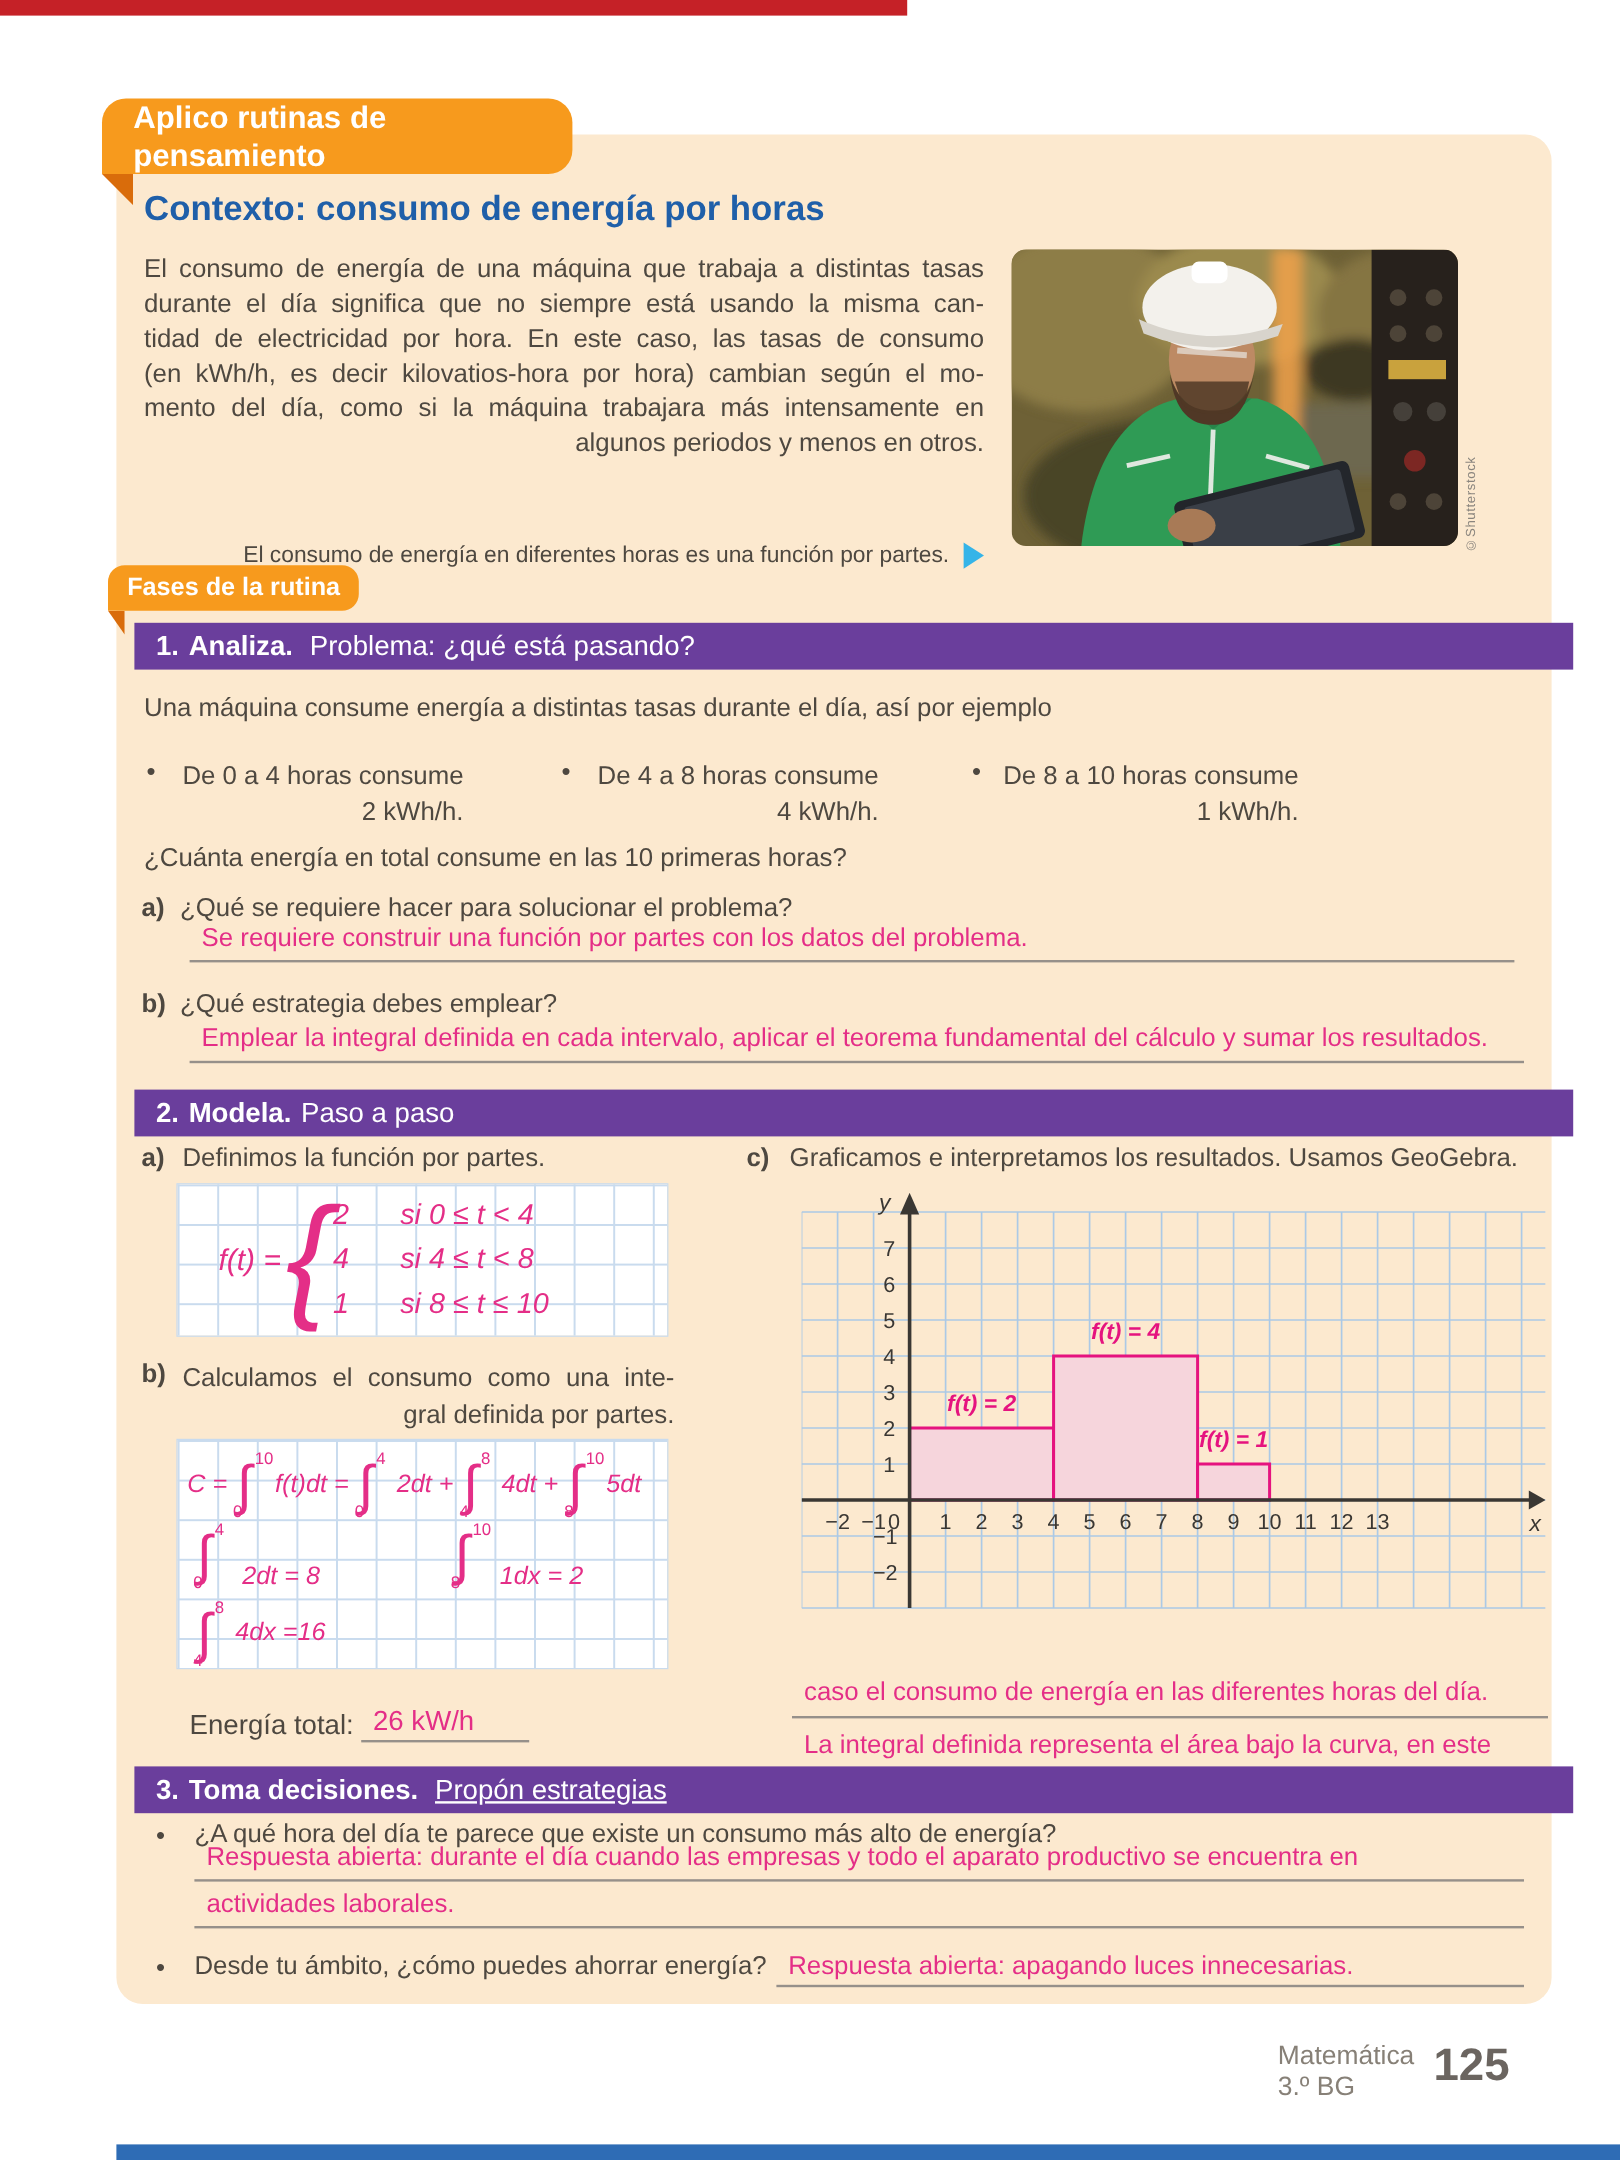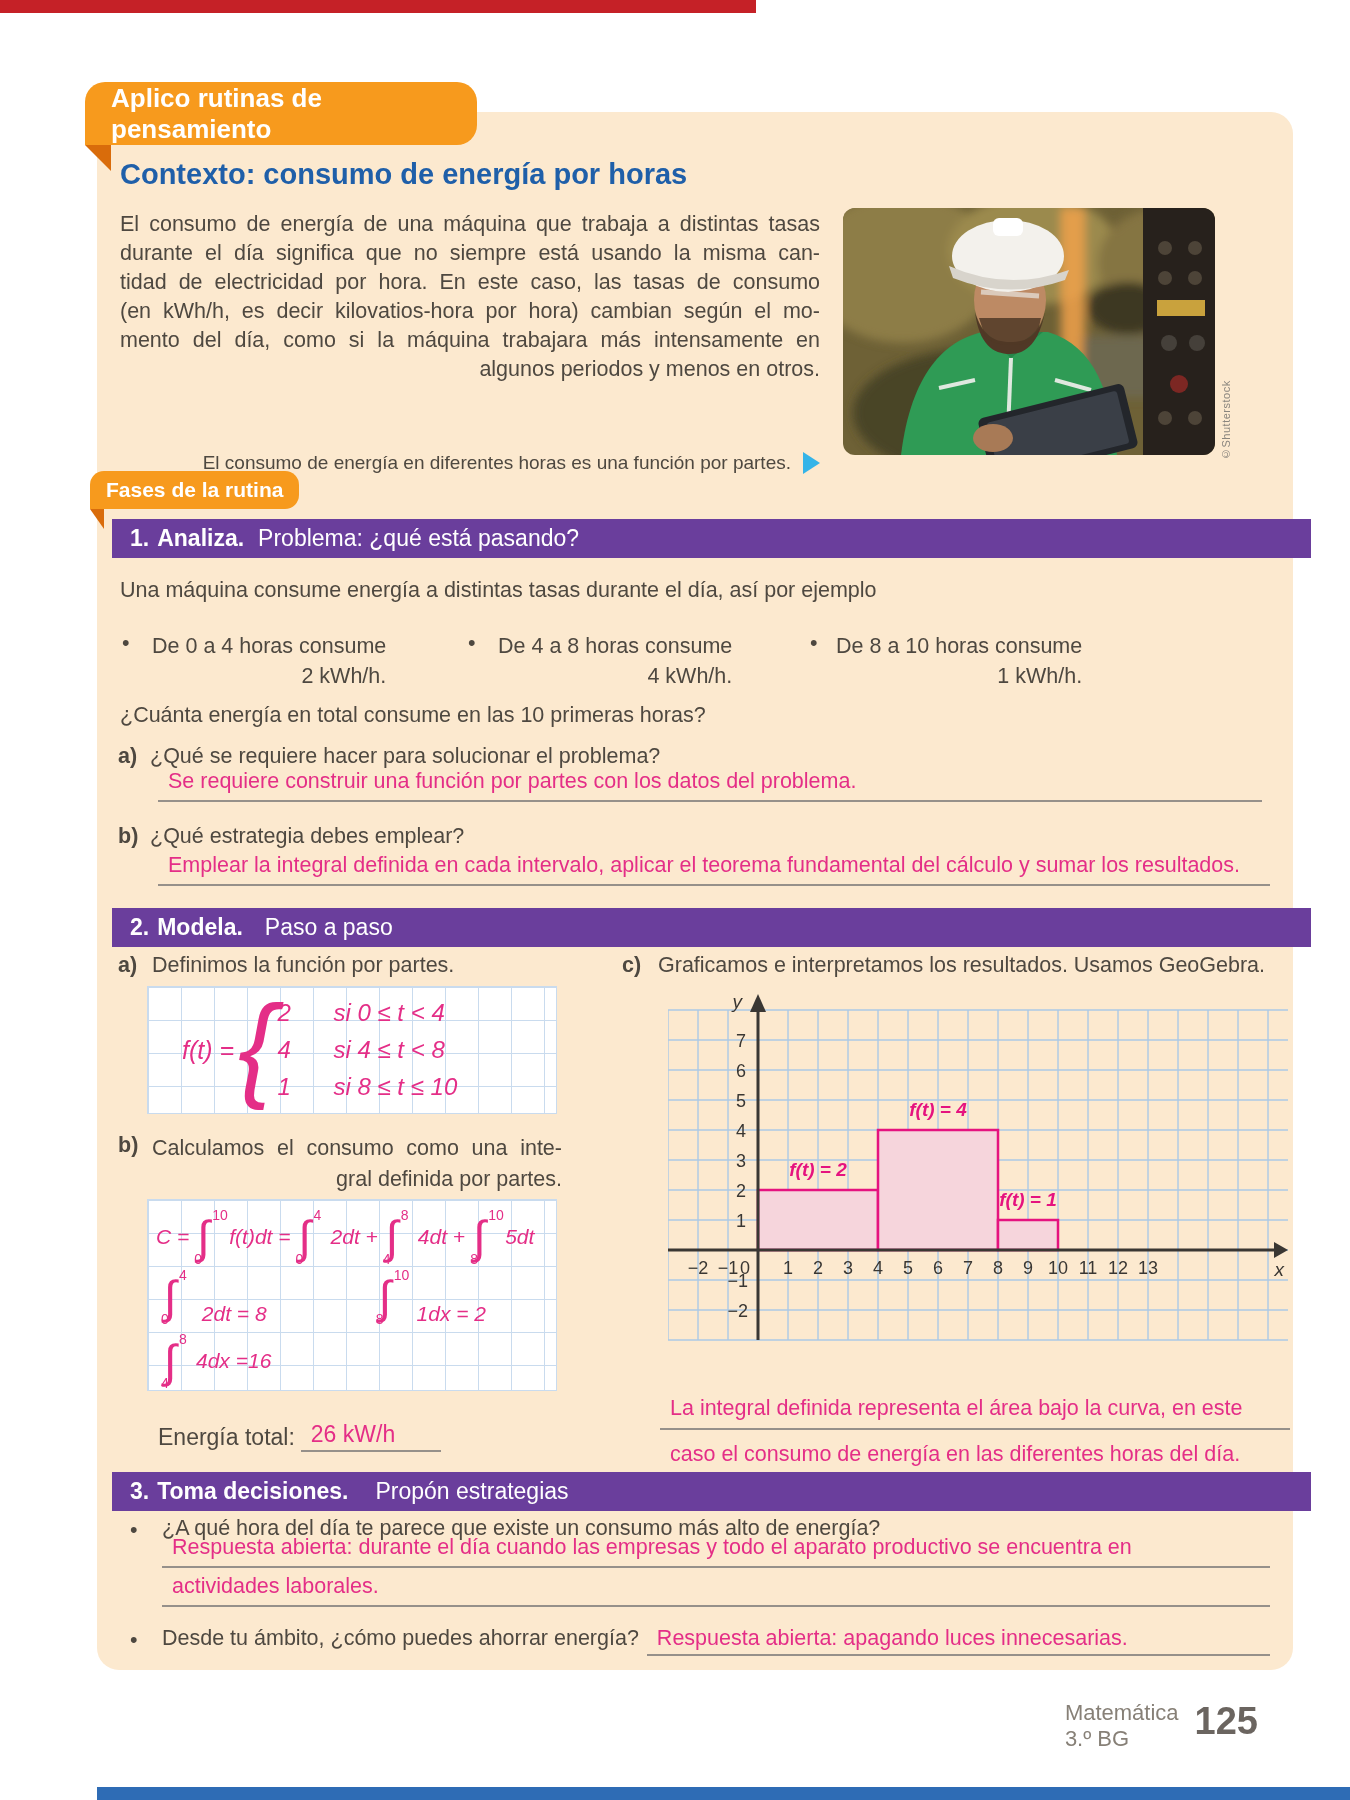--- a/index.html
+++ b/index.html
@@ -169,21 +169,21 @@
 
 <div class="abs qlabel" style="left:118px;top:824px;z-index:2;">b)</div>
 <div class="abs qtext" style="left:150px;top:824px;z-index:2;">¿Qué estrategia debes emplear?</div>
 <div class="abs ans" style="left:158px;top:846px;width:1112px;height:40px;z-index:2;text-align:right;">
   <span>Emplear la integral definida en cada intervalo, aplicar el teorema fundamental del cálculo y sumar los resultados.</span>
 </div>
 
 <div class="abs purplebar" style="left:112px;top:908px;width:1181px;height:39px;z-index:2;">
   <b>2.</b>
   <b>Modela.</b>
-  <span style="margin-left:14px;">Paso a paso</span>
+  <span style="margin-left:0;">Paso a paso</span>
 </div>
 
 <div class="abs qlabel" style="left:118px;top:953px;z-index:2;">a)</div>
 <div class="abs qtext" style="left:152px;top:953px;z-index:2;">Definimos la función por partes.</div>
 
 <div class="abs gridpaper" style="left:148px;top:987px;width:408px;height:126px;z-index:2;">
   <div class="pw mathpink">
     <span class="pw-lhs">f(t) =</span>
     <span class="pw-brace">{</span>
     <div class="pw-rows">
@@ -313,28 +313,28 @@
     <text x="80" y="297" text-anchor="end" font-size="18" fill="#3a3733" font-family="Liberation Sans, sans-serif">−1</text>
     <text x="80" y="327" text-anchor="end" font-size="18" fill="#3a3733" font-family="Liberation Sans, sans-serif">−2</text>
     <text x="74" y="18" text-anchor="end" font-size="19" fill="#3a3733" font-family="Liberation Sans, sans-serif" font-style="italic">y</text>
     <text x="616" y="286" text-anchor="end" font-size="19" fill="#3a3733" font-family="Liberation Sans, sans-serif" font-style="italic">x</text>
     <text x="150" y="186" text-anchor="middle" font-size="19" fill="#e5137f" font-family="Liberation Sans, sans-serif" font-style="italic" font-weight="bold">f(t) = 2</text>
     <text x="270" y="126" text-anchor="middle" font-size="19" fill="#e5137f" font-family="Liberation Sans, sans-serif" font-style="italic" font-weight="bold">f(t) = 4</text>
     <text x="360" y="216" text-anchor="middle" font-size="19" fill="#e5137f" font-family="Liberation Sans, sans-serif" font-style="italic" font-weight="bold">f(t) = 1</text>
   </svg>
 
 <div class="abs" style="left:660px;top:1386px;width:630px;z-index:2;">
+  <div class="notel" style="height:46px;">caso el consumo de energía en las diferentes horas del día.</div>
   <div class="notel" style="height:44px;">La integral definida representa el área bajo la curva, en este</div>
-  <div class="notel" style="height:46px;">caso el consumo de energía en las diferentes horas del día.</div>
 </div>
 
 <div class="abs purplebar" style="left:112px;top:1472px;width:1181px;height:39px;z-index:2;">
   <b>3.</b>
   <b>Toma decisiones.</b>
-  <span style="margin-left:19px;">Propón estrategias</span>
+  <span style="margin-left:6px;text-decoration:underline;">Propón estrategias</span>
 </div>
 
 <div class="abs bullet-dot" style="left:130px;top:1518px;z-index:2;">•</div>
 <div class="abs qtext" style="left:162px;top:1516px;z-index:2;">¿A qué hora del día te parece que existe un consumo más alto de energía?</div>
 <div class="abs ans" style="left:162px;top:1530px;width:1108px;height:38px;z-index:2;">
   <span>Respuesta abierta: durante el día cuando las empresas y todo el aparato productivo se encuentra en</span>
 </div>
 <div class="abs ans" style="left:162px;top:1570px;width:1108px;height:37px;z-index:2;">
   <span>actividades laborales.</span>
 </div>

